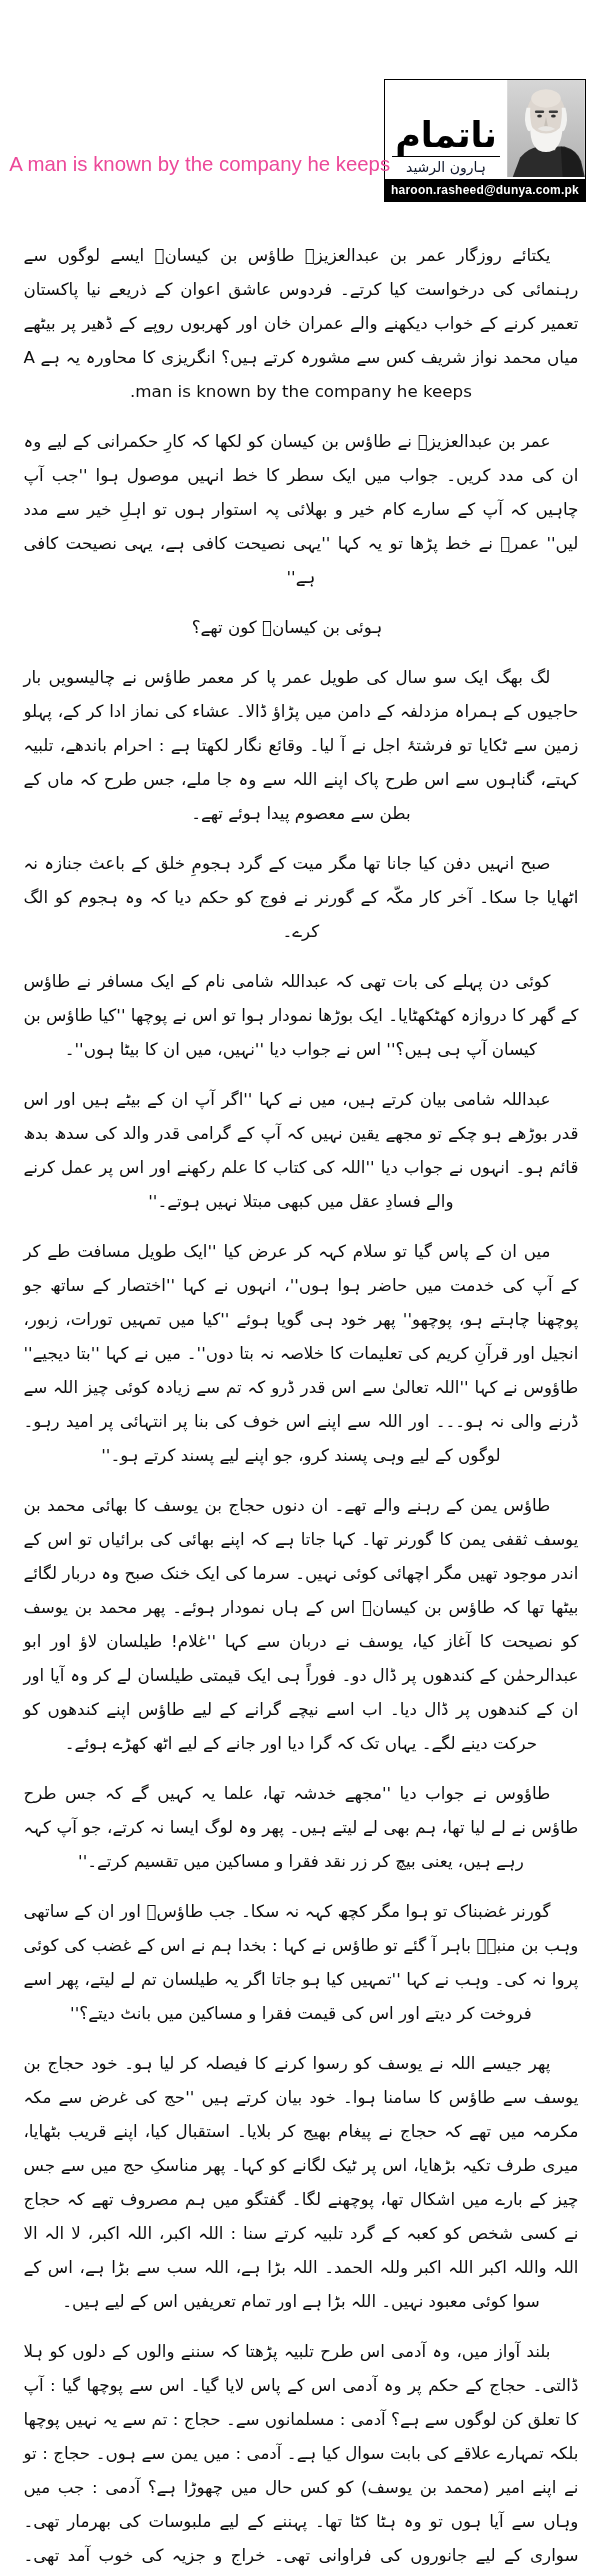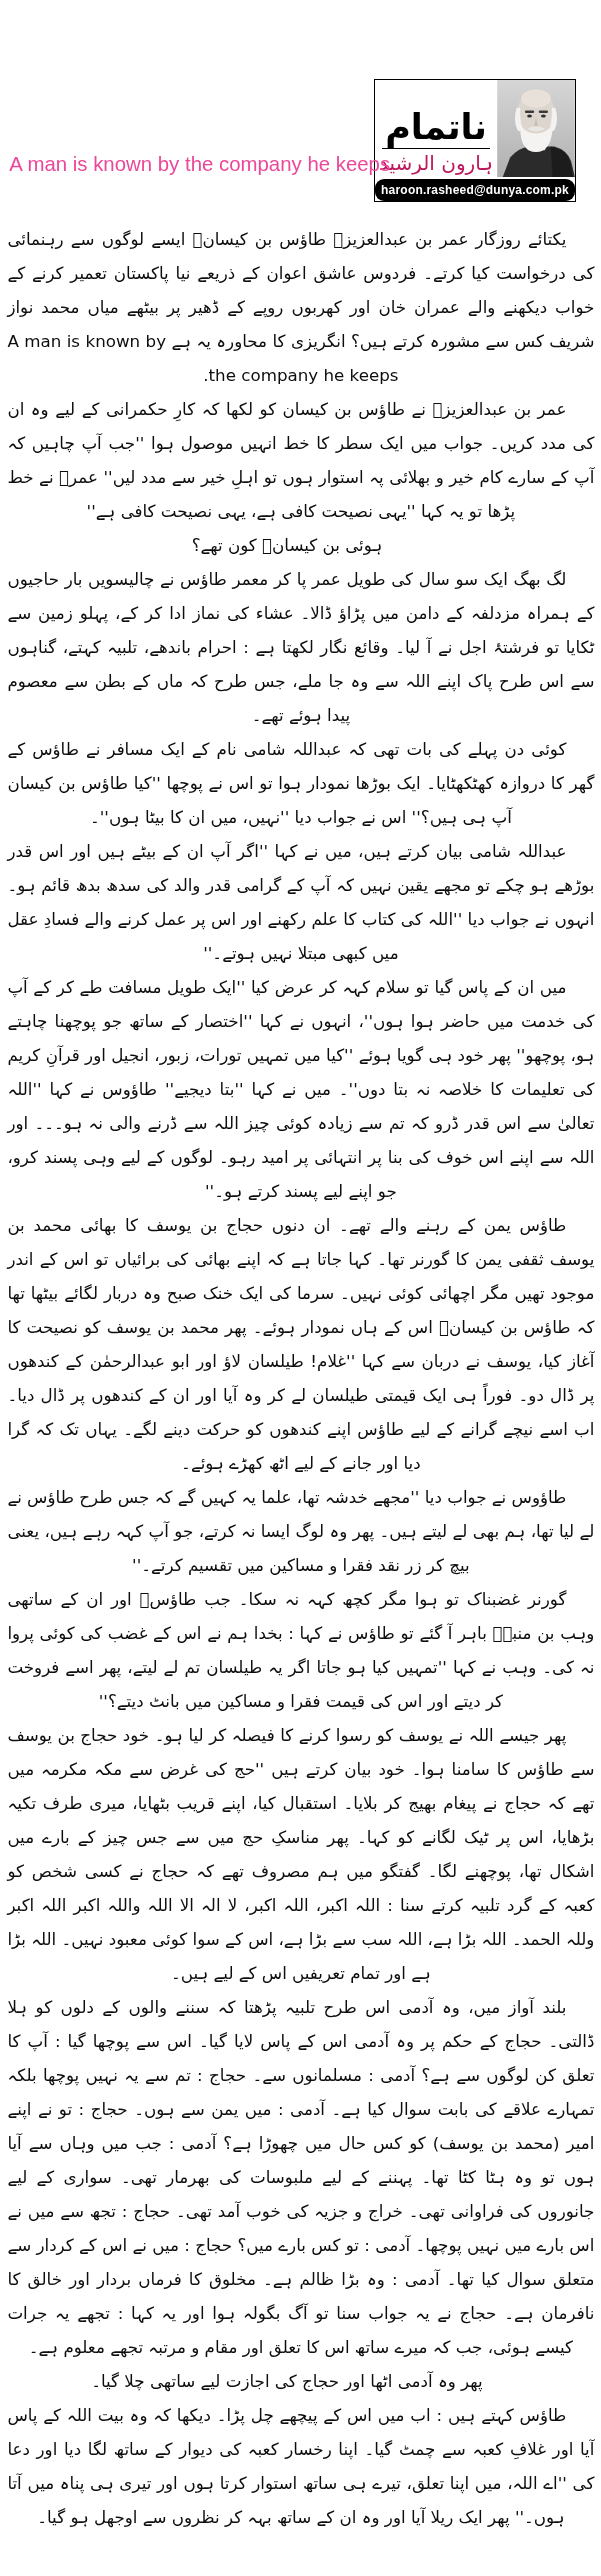--- a/index.html
+++ b/index.html
@@ -4,39 +4,39 @@
 <style>
   * { margin:0; padding:0; box-sizing:border-box; }
   html,body { background:#ffffff; }
   .page {
     position:relative; width:601px; height:2576px;
     background:#ffffff; overflow:hidden;
     font-family:"DejaVu Sans", sans-serif;
   }
   
   .masthead {
-    position:absolute; top:79px; left:374px; width:202px; height:123px;
+    position:absolute; top:79px; left:384px; width:202px; height:123px;
     border:1.9px solid #000; background:#fff;
   }
   .masthead-inner { display:flex; height:97px; }
   .mast-left {
     flex:1; display:flex; flex-direction:column;
     align-items:center; justify-content:flex-end;
     padding-bottom:1.9px; overflow:hidden;
   }
   .column-title {
     font-weight:bold; font-size:35px; line-height:1.05;
     color:#000; direction:rtl; white-space:nowrap;
   }
   .title-rule { width:88%; border-top:1.9px solid #000; margin:2.8px 0 1.9px; }
-  .author-name { font-size:20px; color:#be185d; direction:rtl; white-space:nowrap; }
+  .author-name { font-size:14px; color:#0f172a; direction:rtl; white-space:nowrap; }
   .photo { width:78px; height:97px; display:block; }
   .email-bar {
     position:absolute; left:0; right:0; bottom:0; height:22px;
-    background:#000; display:flex; align-items:center; justify-content:center;border-radius:9px;
+    background:#000; display:flex; align-items:center; justify-content:center;
   }
   .email-bar span {
     color:#fff; font-family:"Liberation Sans", sans-serif;
     font-weight:bold; font-size:12px; letter-spacing:0.2px; white-space:nowrap;
   }
   
   .headline-en {
     position:absolute; top:153px; left:9.3px; width:384px;
     font-family:"Liberation Sans", sans-serif;
     font-size:20.4px; color:#ec4899; white-space:nowrap;
@@ -45,21 +45,21 @@
   .article {
     position:absolute; top:222px; left:7.4px; width:587px;
     direction:rtl; unicode-bidi:embed;
     font-family:"DejaVu Sans", sans-serif;
     font-size:16.7px; line-height:34px; color:#0d0d0d;
   }
   .article p.para {
     text-indent:28px;
     text-align:justify;
     text-align-last:center;
-    margin:0;
+    margin:16px;
   }
 </style>
 </head>
 <body>
 
 <div class="page">
 
   <div class="masthead">
     <div class="masthead-inner">
       <div class="mast-left">
@@ -106,20 +106,21 @@
   </div>
 
   <div class="headline-en">A man is known by the company he keeps</div>
 
   <div class="article">
 
   <p class="para">یکتائے روزگار عمر بن عبدالعزیزؒ طاؤس بن کیسانؒ ایسے لوگوں سے رہنمائی کی درخواست کیا کرتے۔ فردوس عاشق اعوان کے ذریعے نیا پاکستان تعمیر کرنے کے خواب دیکھنے والے عمران خان اور کھربوں روپے کے ڈھیر پر بیٹھے میاں محمد نواز شریف کس سے مشورہ کرتے ہیں؟ انگریزی کا محاورہ یہ ہے A man is known by the company he keeps.</p>
       <p class="para">عمر بن عبدالعزیزؒ نے طاؤس بن کیسان کو لکھا کہ کارِ حکمرانی کے لیے وہ ان کی مدد کریں۔ جواب میں ایک سطر کا خط انہیں موصول ہوا ''جب آپ چاہیں کہ آپ کے سارے کام خیر و بھلائی پہ استوار ہوں تو اہلِ خیر سے مدد لیں'' عمرؒ نے خط پڑھا تو یہ کہا ''یہی نصیحت کافی ہے، یہی نصیحت کافی ہے''</p>
       <p class="para">ہوئی بن کیسانؒ کون تھے؟</p>
       <p class="para">لگ بھگ ایک سو سال کی طویل عمر پا کر معمر طاؤس نے چالیسویں بار حاجیوں کے ہمراہ مزدلفہ کے دامن میں پڑاؤ ڈالا۔ عشاء کی نماز ادا کر کے، پہلو زمین سے ٹکایا تو فرشتۂ اجل نے آ لیا۔ وقائع نگار لکھتا ہے : احرام باندھے، تلبیہ کہتے، گناہوں سے اس طرح پاک اپنے اللہ سے وہ جا ملے، جس طرح کہ ماں کے بطن سے معصوم پیدا ہوئے تھے۔</p>
+      <p class="para">صبح انہیں دفن کیا جانا تھا مگر میت کے گرد ہجومِ خلق کے باعث جنازہ نہ اٹھایا جا سکا۔ آخر کار مکّہ کے گورنر نے فوج کو حکم دیا کہ وہ ہجوم کو الگ کرے۔</p>
       <p class="para">کوئی دن پہلے کی بات تھی کہ عبداللہ شامی نام کے ایک مسافر نے طاؤس کے گھر کا دروازہ کھٹکھٹایا۔ ایک بوڑھا نمودار ہوا تو اس نے پوچھا ''کیا طاؤس بن کیسان آپ ہی ہیں؟'' اس نے جواب دیا ''نہیں، میں ان کا بیٹا ہوں''۔</p>
       <p class="para">عبداللہ شامی بیان کرتے ہیں، میں نے کہا ''اگر آپ ان کے بیٹے ہیں اور اس قدر بوڑھے ہو چکے تو مجھے یقین نہیں کہ آپ کے گرامی قدر والد کی سدھ بدھ قائم ہو۔ انہوں نے جواب دیا ''اللہ کی کتاب کا علم رکھنے اور اس پر عمل کرنے والے فسادِ عقل میں کبھی مبتلا نہیں ہوتے۔''</p>
       <p class="para">میں ان کے پاس گیا تو سلام کہہ کر عرض کیا ''ایک طویل مسافت طے کر کے آپ کی خدمت میں حاضر ہوا ہوں''، انہوں نے کہا ''اختصار کے ساتھ جو پوچھنا چاہتے ہو، پوچھو'' پھر خود ہی گویا ہوئے ''کیا میں تمہیں تورات، زبور، انجیل اور قرآنِ کریم کی تعلیمات کا خلاصہ نہ بتا دوں''۔ میں نے کہا ''بتا دیجیے'' طاؤوس نے کہا ''اللہ تعالیٰ سے اس قدر ڈرو کہ تم سے زیادہ کوئی چیز اللہ سے ڈرنے والی نہ ہو۔۔۔ اور اللہ سے اپنے اس خوف کی بنا پر انتہائی پر امید رہو۔ لوگوں کے لیے وہی پسند کرو، جو اپنے لیے پسند کرتے ہو۔''</p>
       <p class="para">طاؤس یمن کے رہنے والے تھے۔ ان دنوں حجاج بن یوسف کا بھائی محمد بن یوسف ثقفی یمن کا گورنر تھا۔ کہا جاتا ہے کہ اپنے بھائی کی برائیاں تو اس کے اندر موجود تھیں مگر اچھائی کوئی نہیں۔ سرما کی ایک خنک صبح وہ دربار لگائے بیٹھا تھا کہ طاؤس بن کیسانؒ اس کے ہاں نمودار ہوئے۔ پھر محمد بن یوسف کو نصیحت کا آغاز کیا، یوسف نے دربان سے کہا ''غلام! طیلسان لاؤ اور ابو عبدالرحمٰن کے کندھوں پر ڈال دو۔ فوراً ہی ایک قیمتی طیلسان لے کر وہ آیا اور ان کے کندھوں پر ڈال دیا۔ اب اسے نیچے گرانے کے لیے طاؤس اپنے کندھوں کو حرکت دینے لگے۔ یہاں تک کہ گرا دیا اور جانے کے لیے اٹھ کھڑے ہوئے۔</p>
       <p class="para">طاؤوس نے جواب دیا ''مجھے خدشہ تھا، علما یہ کہیں گے کہ جس طرح طاؤس نے لے لیا تھا، ہم بھی لے لیتے ہیں۔ پھر وہ لوگ ایسا نہ کرتے، جو آپ کہہ رہے ہیں، یعنی بیچ کر زر نقد فقرا و مساکین میں تقسیم کرتے۔''</p>
       <p class="para">گورنر غضبناک تو ہوا مگر کچھ کہہ نہ سکا۔ جب طاؤسؒ اور ان کے ساتھی وہب بن منبہؒ باہر آ گئے تو طاؤس نے کہا : بخدا ہم نے اس کے غضب کی کوئی پروا نہ کی۔ وہب نے کہا ''تمہیں کیا ہو جاتا اگر یہ طیلسان تم لے لیتے، پھر اسے فروخت کر دیتے اور اس کی قیمت فقرا و مساکین میں بانٹ دیتے؟''</p>
       <p class="para">پھر جیسے اللہ نے یوسف کو رسوا کرنے کا فیصلہ کر لیا ہو۔ خود حجاج بن یوسف سے طاؤس کا سامنا ہوا۔ خود بیان کرتے ہیں ''حج کی غرض سے مکہ مکرمہ میں تھے کہ حجاج نے پیغام بھیج کر بلایا۔ استقبال کیا، اپنے قریب بٹھایا، میری طرف تکیہ بڑھایا، اس پر ٹیک لگانے کو کہا۔ پھر مناسکِ حج میں سے جس چیز کے بارے میں اشکال تھا، پوچھنے لگا۔ گفتگو میں ہم مصروف تھے کہ حجاج نے کسی شخص کو کعبہ کے گرد تلبیہ کرتے سنا : اللہ اکبر، اللہ اکبر، لا الہ الا اللہ واللہ اکبر اللہ اکبر وللہ الحمد۔ اللہ بڑا ہے، اللہ سب سے بڑا ہے، اس کے سوا کوئی معبود نہیں۔ اللہ بڑا ہے اور تمام تعریفیں اس کے لیے ہیں۔</p>
       <p class="para">بلند آواز میں، وہ آدمی اس طرح تلبیہ پڑھتا کہ سننے والوں کے دلوں کو ہلا ڈالتی۔ حجاج کے حکم پر وہ آدمی اس کے پاس لایا گیا۔ اس سے پوچھا گیا : آپ کا تعلق کن لوگوں سے ہے؟ آدمی : مسلمانوں سے۔ حجاج : تم سے یہ نہیں پوچھا بلکہ تمہارے علاقے کی بابت سوال کیا ہے۔ آدمی : میں یمن سے ہوں۔ حجاج : تو نے اپنے امیر (محمد بن یوسف) کو کس حال میں چھوڑا ہے؟ آدمی : جب میں وہاں سے آیا ہوں تو وہ ہٹا کٹا تھا۔ پہننے کے لیے ملبوسات کی بھرمار تھی۔ سواری کے لیے جانوروں کی فراوانی تھی۔ خراج و جزیہ کی خوب آمد تھی۔ حجاج : تجھ سے میں نے اس بارے میں نہیں پوچھا۔ آدمی : تو کس بارے میں؟ حجاج : میں نے اس کے کردار سے متعلق سوال کیا تھا۔ آدمی : وہ بڑا ظالم ہے۔ مخلوق کا فرماں بردار اور خالق کا نافرمان ہے۔ حجاج نے یہ جواب سنا تو آگ بگولہ ہوا اور یہ کہا : تجھے یہ جرات کیسے ہوئی، جب کہ میرے ساتھ اس کا تعلق اور مقام و مرتبہ تجھے معلوم ہے۔</p>
       <p class="para">پھر وہ آدمی اٹھا اور حجاج کی اجازت لیے ساتھی چلا گیا۔</p>
       <p class="para">طاؤس کہتے ہیں : اب میں اس کے پیچھے چل پڑا۔ دیکھا کہ وہ بیت اللہ کے پاس آیا اور غلافِ کعبہ سے چمٹ گیا۔ اپنا رخسار کعبہ کی دیوار کے ساتھ لگا دیا اور دعا کی ''اے اللہ، میں اپنا تعلق، تیرے ہی ساتھ استوار کرتا ہوں اور تیری ہی پناہ میں آتا ہوں۔'' پھر ایک ریلا آیا اور وہ ان کے ساتھ بہہ کر نظروں سے اوجھل ہو گیا۔</p>

